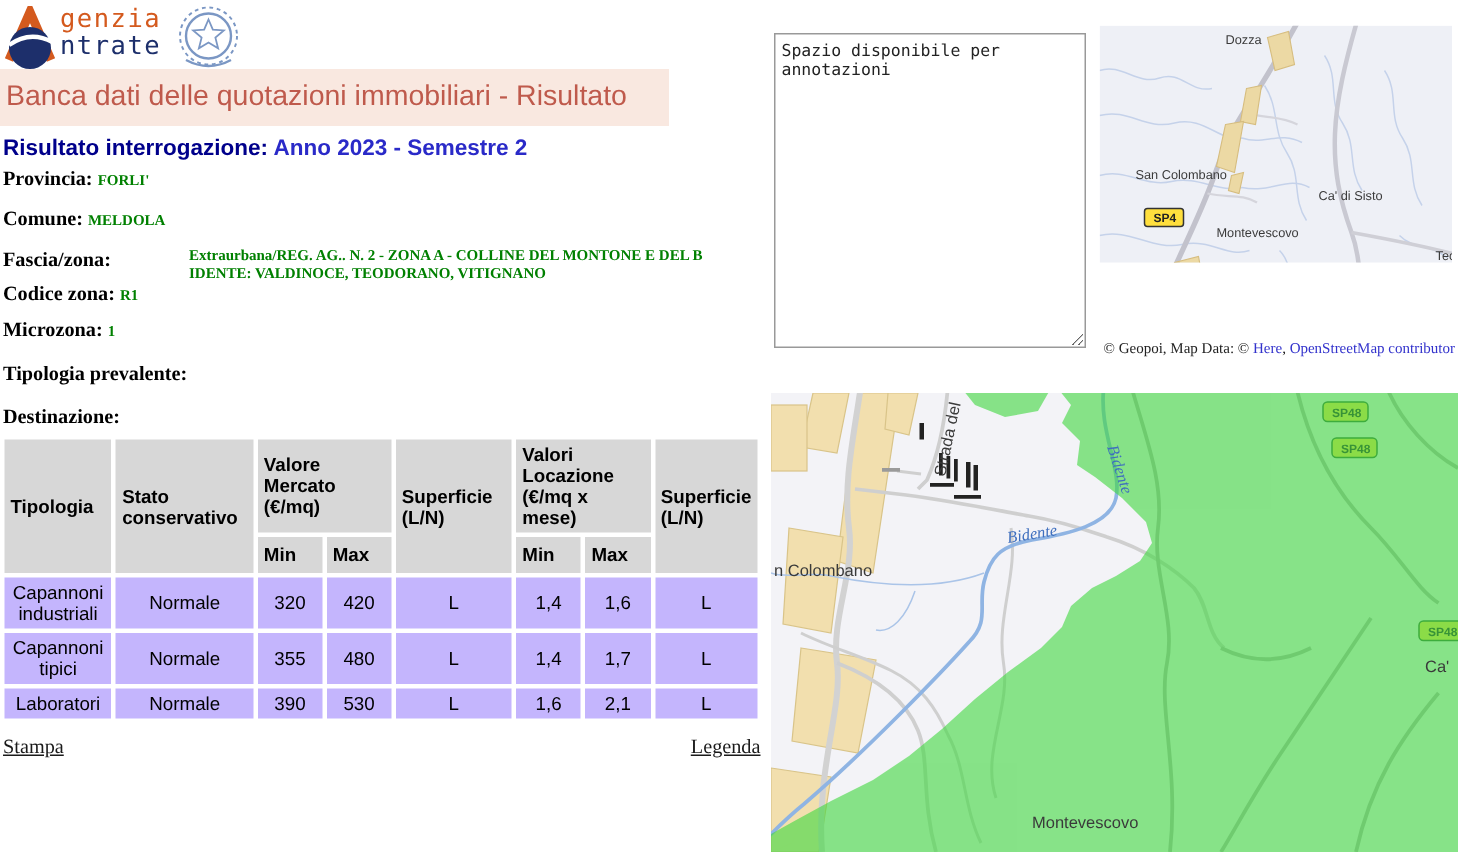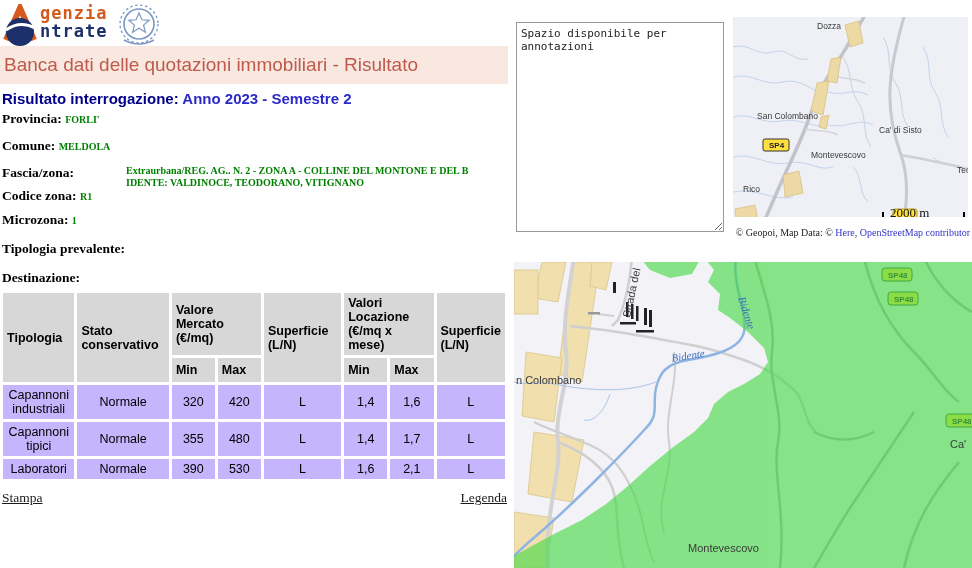--- a/index.html
+++ b/index.html
@@ -5,27 +5,27 @@
   html,body{margin:0;padding:0;}
   body{width:972px;height:568px;position:relative;background:#fff;
        font-family:"Liberation Sans",sans-serif;overflow:hidden;}
 
   
   #left{position:absolute;left:0;top:0;width:508px;height:568px;}
 
   .logo-row{position:absolute;left:2px;top:2px;height:46px;}
   .logo-mark{position:absolute;left:0;top:2px;}
   .logo-text{position:absolute;left:38px;top:2px;line-height:18px;
-             font-family:"DejaVu Sans Mono",monospace;font-weight:bold;
+             font-family:"DejaVu Sans Mono",monospace;font-weight:normal;
              font-size:17px;letter-spacing:1px;}
   .logo-text .l1{color:#d45a1e;}
   .logo-text .l2{color:#1d2f6b;}
   .emblem{position:absolute;left:112px;top:0;}
 
-  .title-bar{position:absolute;left:0;top:46px;width:508px;height:38px;
+  .title-bar{position:absolute;left:0;top:46px;width:446px;height:38px;
              background:#f9e8e0;color:#bf5a4c;font-size:19px;
              line-height:38px;padding-left:4px;box-sizing:border-box;}
 
   .res-head{position:absolute;left:2px;top:90px;font-size:15px;font-weight:bold;}
   .res-head .lab{color:#00008b;}
   .res-head .val{color:#2a2ac8;}
 
   .field{position:absolute;left:2px;font-family:"Liberation Serif",serif;
          font-weight:bold;font-size:13.5px;color:#000;white-space:nowrap;}
   .field .val{font-family:Liberation Serif, serif;font-weight:bold;
@@ -47,21 +47,21 @@
              font-family:"Liberation Serif",serif;font-size:13.5px;}
   .links-row a{color:#1a1a1a;text-decoration:underline;cursor:pointer;}
   .links-row .right{position:absolute;right:0;top:0;}
 
   
   #annotations{position:absolute;left:516px;top:22px;width:198px;height:200px;
                font-family:"DejaVu Sans Mono",monospace;font-size:11px;
                color:#222;border:1px solid #999;padding:4px;resize:both;
                background:#fff;}
 
-  .map1-wrap{position:absolute;left:733px;top:17px;width:235px;height:200px;
+  .map1-wrap{position:absolute;left:733px;top:17px;width:235px;height:158px;
              overflow:hidden;}
   .map2-wrap{position:absolute;left:514px;top:262px;width:458px;height:306px;
              overflow:hidden;}
 
   .attribution{position:absolute;left:731px;top:227px;width:239px;
                font-family:"Liberation Serif",serif;font-size:10px;color:#222;
                text-align:right;white-space:nowrap;}
   .attribution a{color:#3333cc;text-decoration:none;cursor:pointer;}
 
   .map-label{font-size:8.5px;fill:#3a3a3a;}

